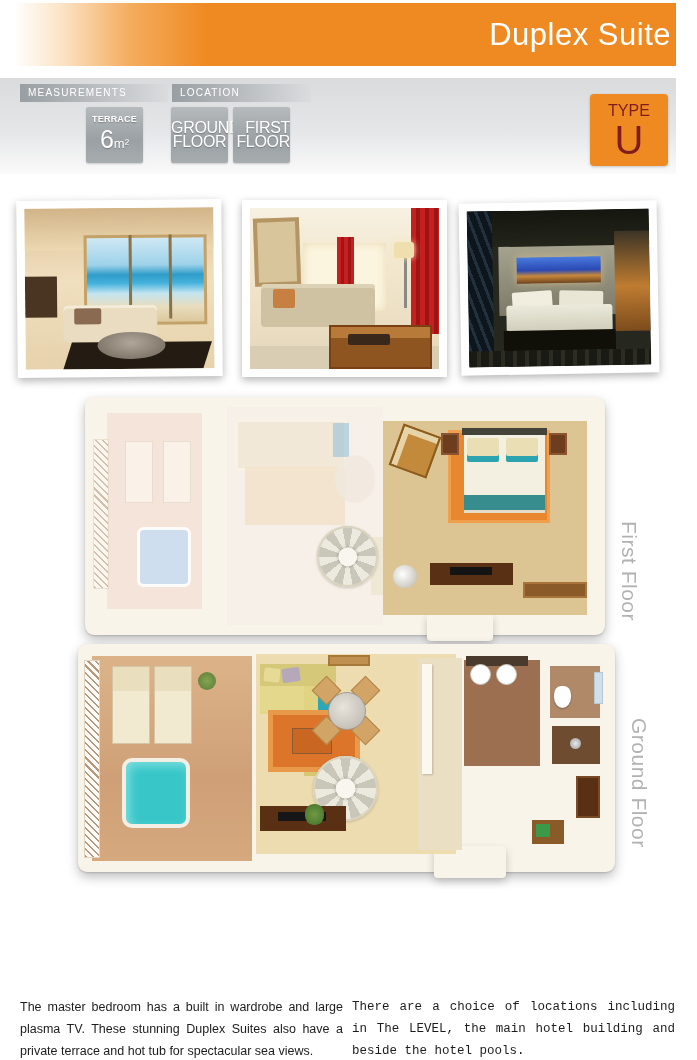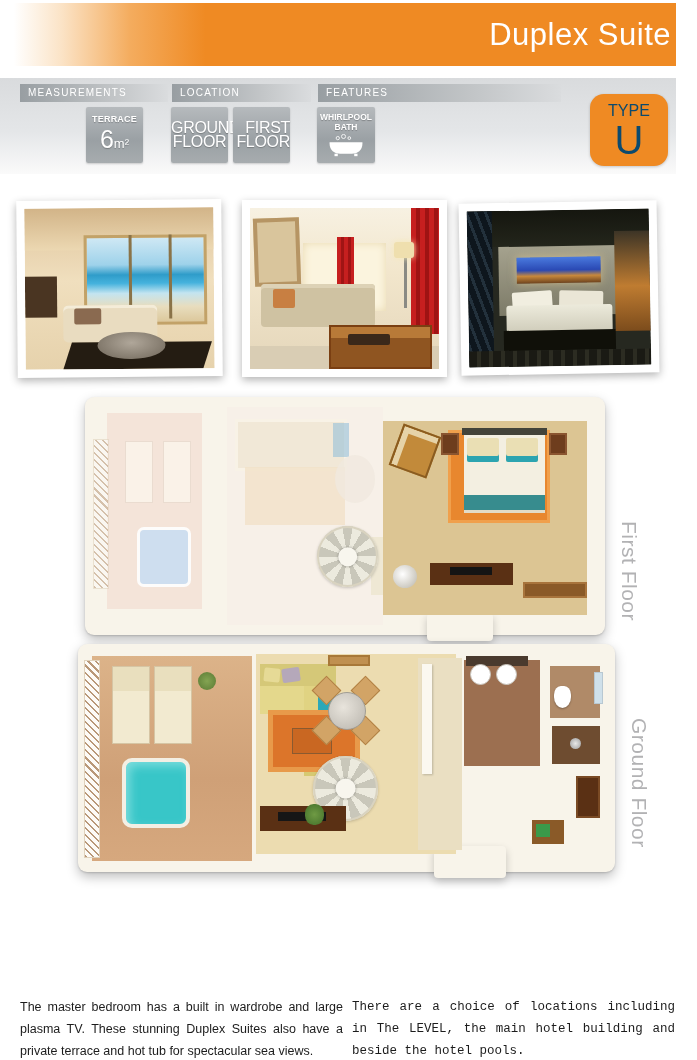--- a/index.html
+++ b/index.html
@@ -23,21 +23,21 @@
     background:linear-gradient(180deg,#b6babd 0%,#9aa0a4 60%,#a7acaf 100%);
     color:#fff;text-align:center;box-shadow:0 1px 2px rgba(0,0,0,.18);}
   .badge .b-label{font-size:9px;font-weight:bold;letter-spacing:.2px;margin-top:7px;line-height:10px;text-shadow:0 1px 1px rgba(0,0,0,.25);}
   .badge .b-value{font-size:25px;font-weight:300;line-height:30px;text-shadow:0 1px 1px rgba(0,0,0,.25);}
   .badge .b-unit{font-size:13px;font-weight:300;}
   .badge .b-floor{font-size:16px;font-weight:normal;letter-spacing:-.3px;line-height:14px;text-shadow:0 1px 1px rgba(0,0,0,.25);}
   .badge.floor-badge{display:flex;flex-direction:column;justify-content:center;}
   .badge .b-feature{font-size:8.5px;font-weight:bold;line-height:9.5px;margin-top:6px;text-shadow:0 1px 1px rgba(0,0,0,.25);}
   .badge .b-icon{margin-top:2px;}
   .type-badge{position:absolute;left:590px;top:94px;width:78px;height:72px;background:#ef8a23;
-    border-radius:14px;color:#0c4a6e;text-align:center;box-shadow:0 1px 3px rgba(0,0,0,.2);}
+    border-radius:4px;color:#7f1d1d;text-align:center;box-shadow:0 1px 3px rgba(0,0,0,.2);}
   .type-badge .t-label{font-size:16px;font-weight:400;margin-top:8px;line-height:17px;}
   .type-badge .t-value{font-size:40px;font-weight:300;line-height:42px;}
 
   
   .photo{position:absolute;top:200px;background:#fff;padding:8px;box-sizing:border-box;
     box-shadow:0 3px 8px rgba(0,0,0,.30);}
   .photo-inner{position:relative;width:100%;height:100%;overflow:hidden;}
 
   
   .plan{position:absolute;background:#f8f4ea;border-radius:9px;
@@ -63,49 +63,35 @@
 <div class="page">
 
   <div class="header-bar">
     <div class="header-title">Duplex Suite</div>
   </div>
 
   <div class="band"></div>
 
   <div class="section-bar" style="left:20px;width:148px;">MEASUREMENTS</div>
   <div class="section-bar" style="left:172px;width:139px;">LOCATION</div>
-  <div class="section-bar" style="left:318px;width:243px;">FEATURES</div>
 
   <div class="badge" style="left:86px;">
     <div class="b-label">TERRACE</div>
     <div class="b-value"><span>6</span><span class="b-unit">m²</span></div>
   </div>
 
   <div class="badge floor-badge" style="left:171px;">
     <div class="b-floor">GROUND</div>
     <div class="b-floor">FLOOR</div>
   </div>
   <div class="badge floor-badge" style="left:233px;text-align:right;">
     <div class="b-floor">FIRST</div>
     <div class="b-floor">FLOOR</div>
   </div>
 
-  <div class="badge" style="left:317px;width:58px;">
-    <div class="b-feature"><span>WHIRLPOOL</span><br><span>BATH</span></div>
-    <div class="b-icon">
-      <svg viewBox="0 0 44 28" width="38" height="23">
-        <circle cx="12" cy="5" r="2" fill="none" stroke="#fff" stroke-width="1"></circle>
-        <circle cx="19" cy="3" r="2.5" fill="none" stroke="#fff" stroke-width="1"></circle>
-        <circle cx="26" cy="5" r="1.7" fill="none" stroke="#fff" stroke-width="1"></circle>
-        <path d="M2 10 h40 v1.5 c0 8.5 -6 12.5 -13 12.5 h-14 c-7 0 -13 -4 -13 -12.5 z" fill="#fff"></path>
-        <rect x="8" y="24" width="4" height="3" fill="#fff"></rect>
-        <rect x="32" y="24" width="4" height="3" fill="#fff"></rect>
-      </svg>
-    </div>
-  </div>
 
   <div class="type-badge">
     <div class="t-label">TYPE</div>
     <div class="t-value">U</div>
   </div>
 
   <div class="photo" style="left:17px;width:205px;height:177px;transform:rotate(-.5deg);">
     <div class="photo-inner">
       <div class="abs" style="inset:0;background:linear-gradient(180deg,#dfc49c 0%,#f0dfbe 45%,#e6d2ac 100%);"></div>
       <div class="abs" style="left:0;top:0;width:100%;height:26%;background:linear-gradient(180deg,#d2b488,#ecd8b2);"></div>

